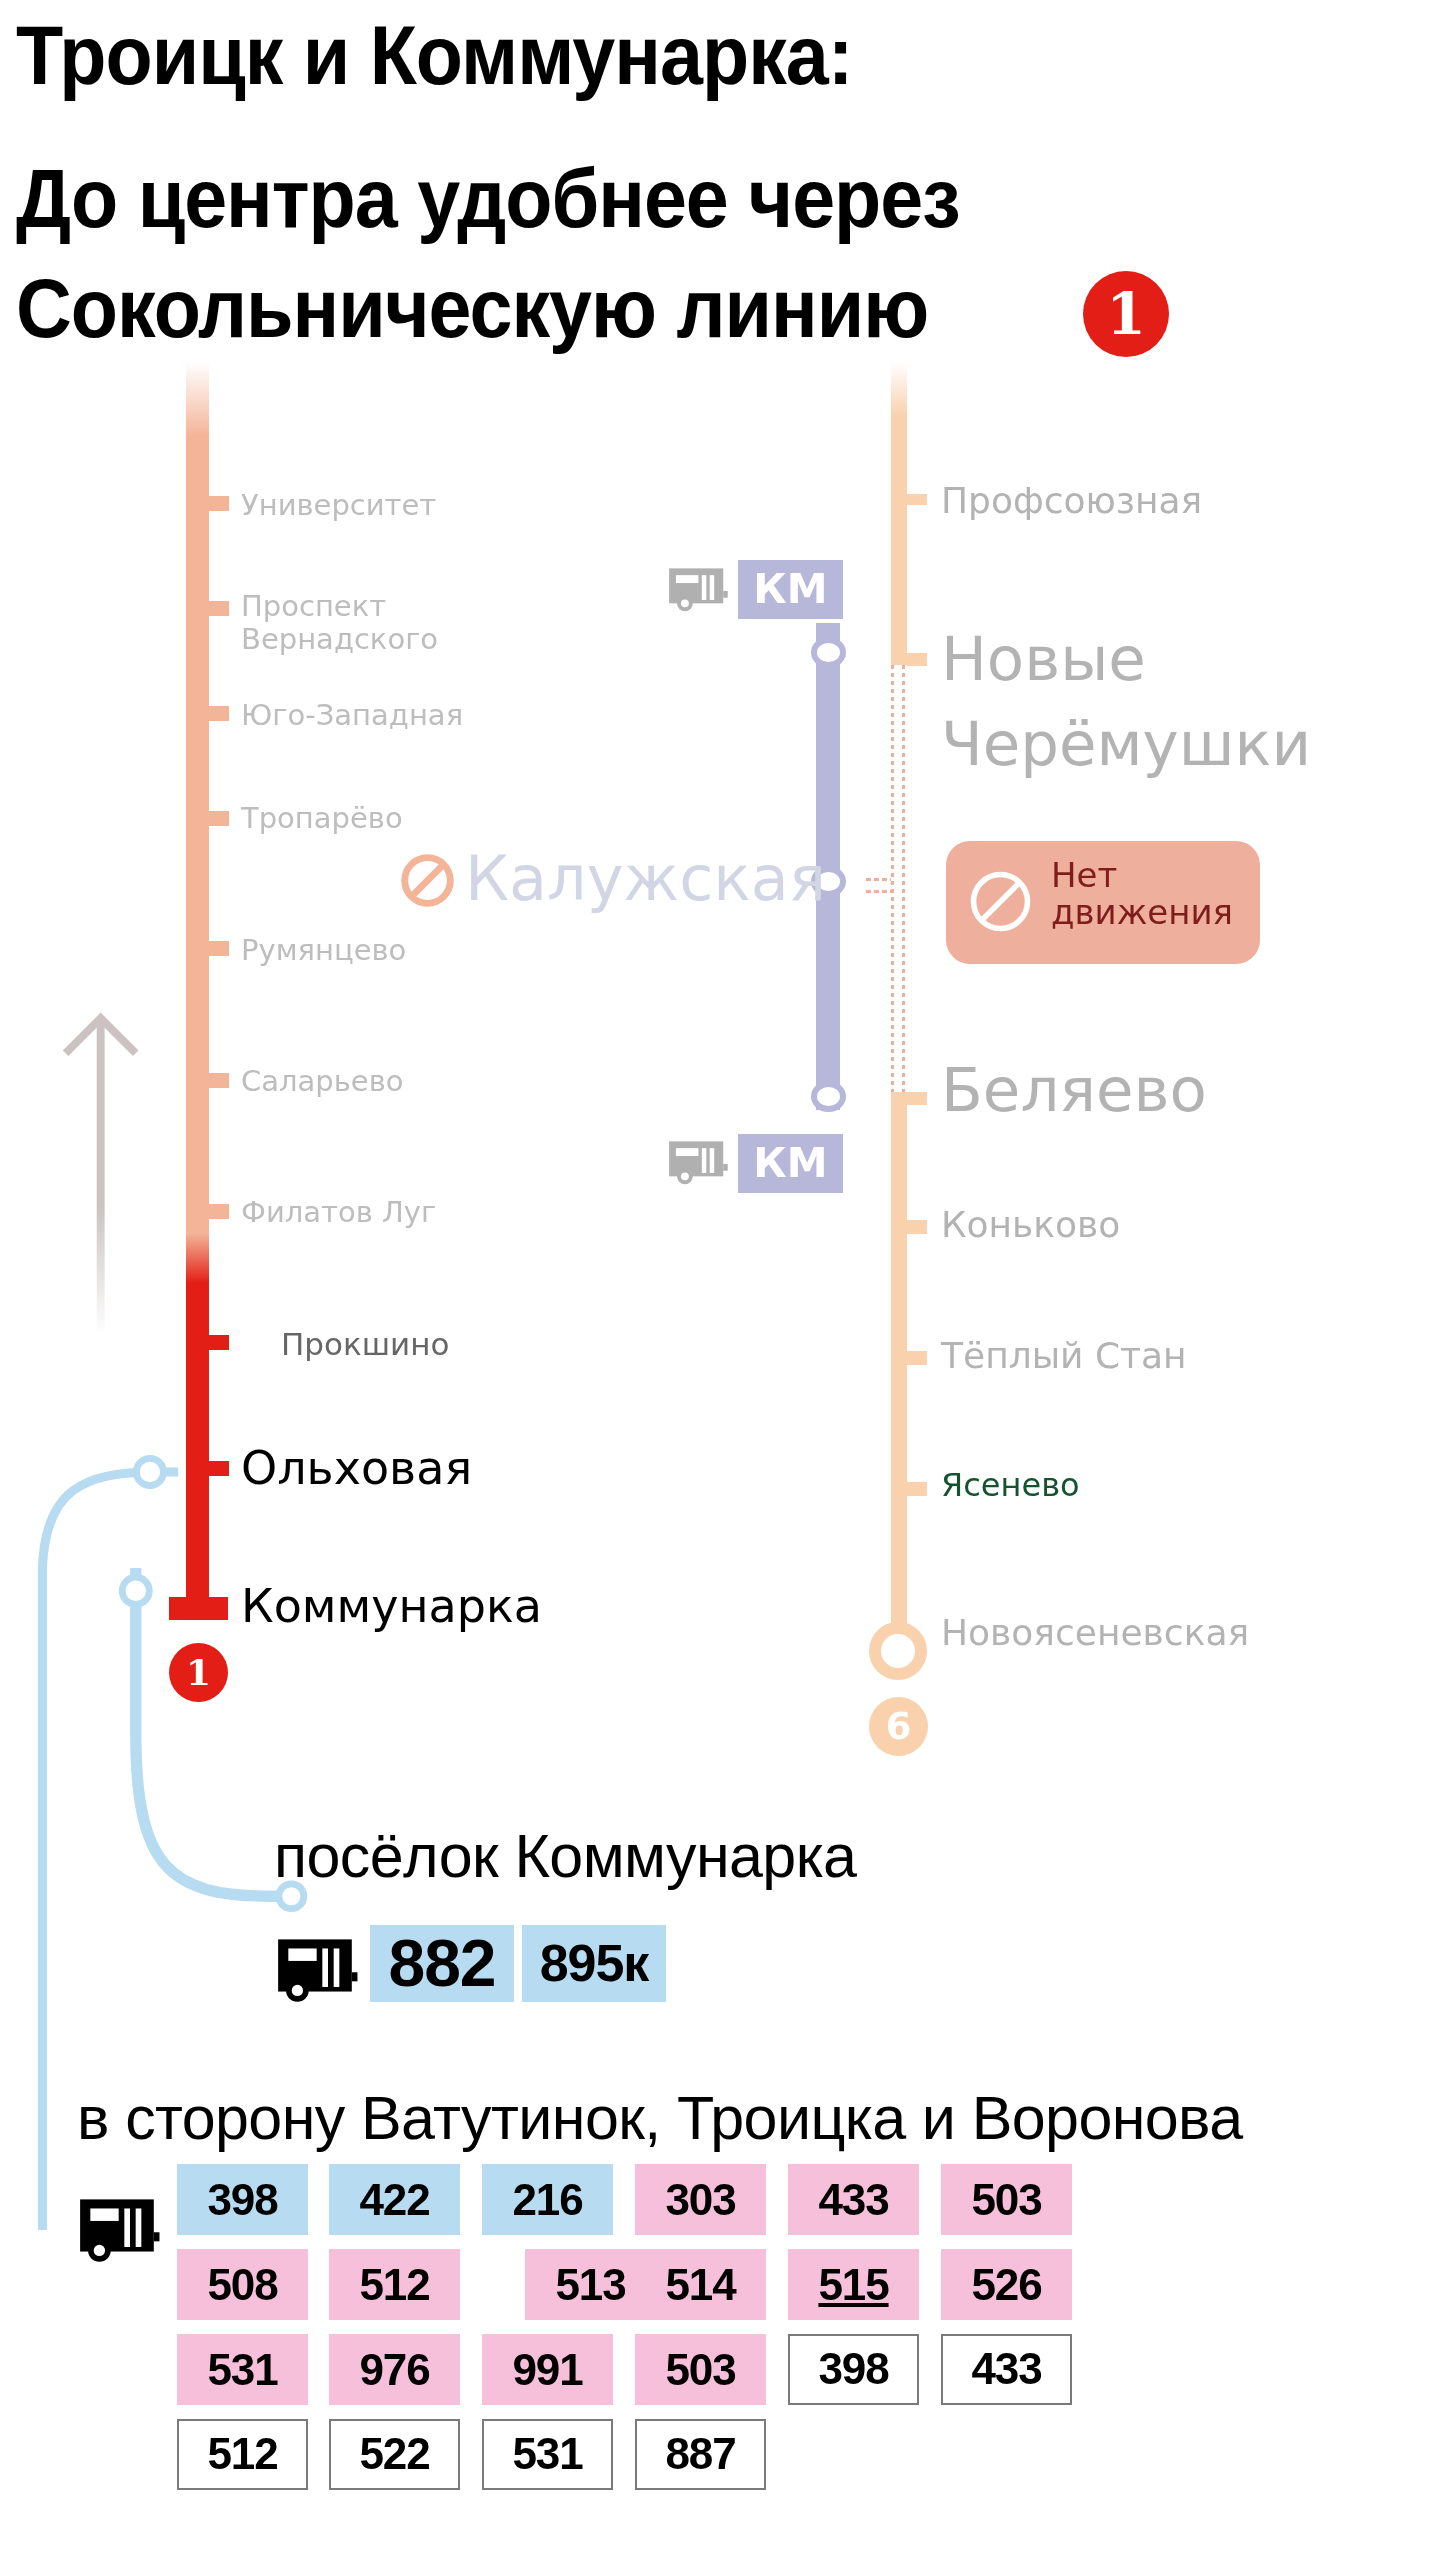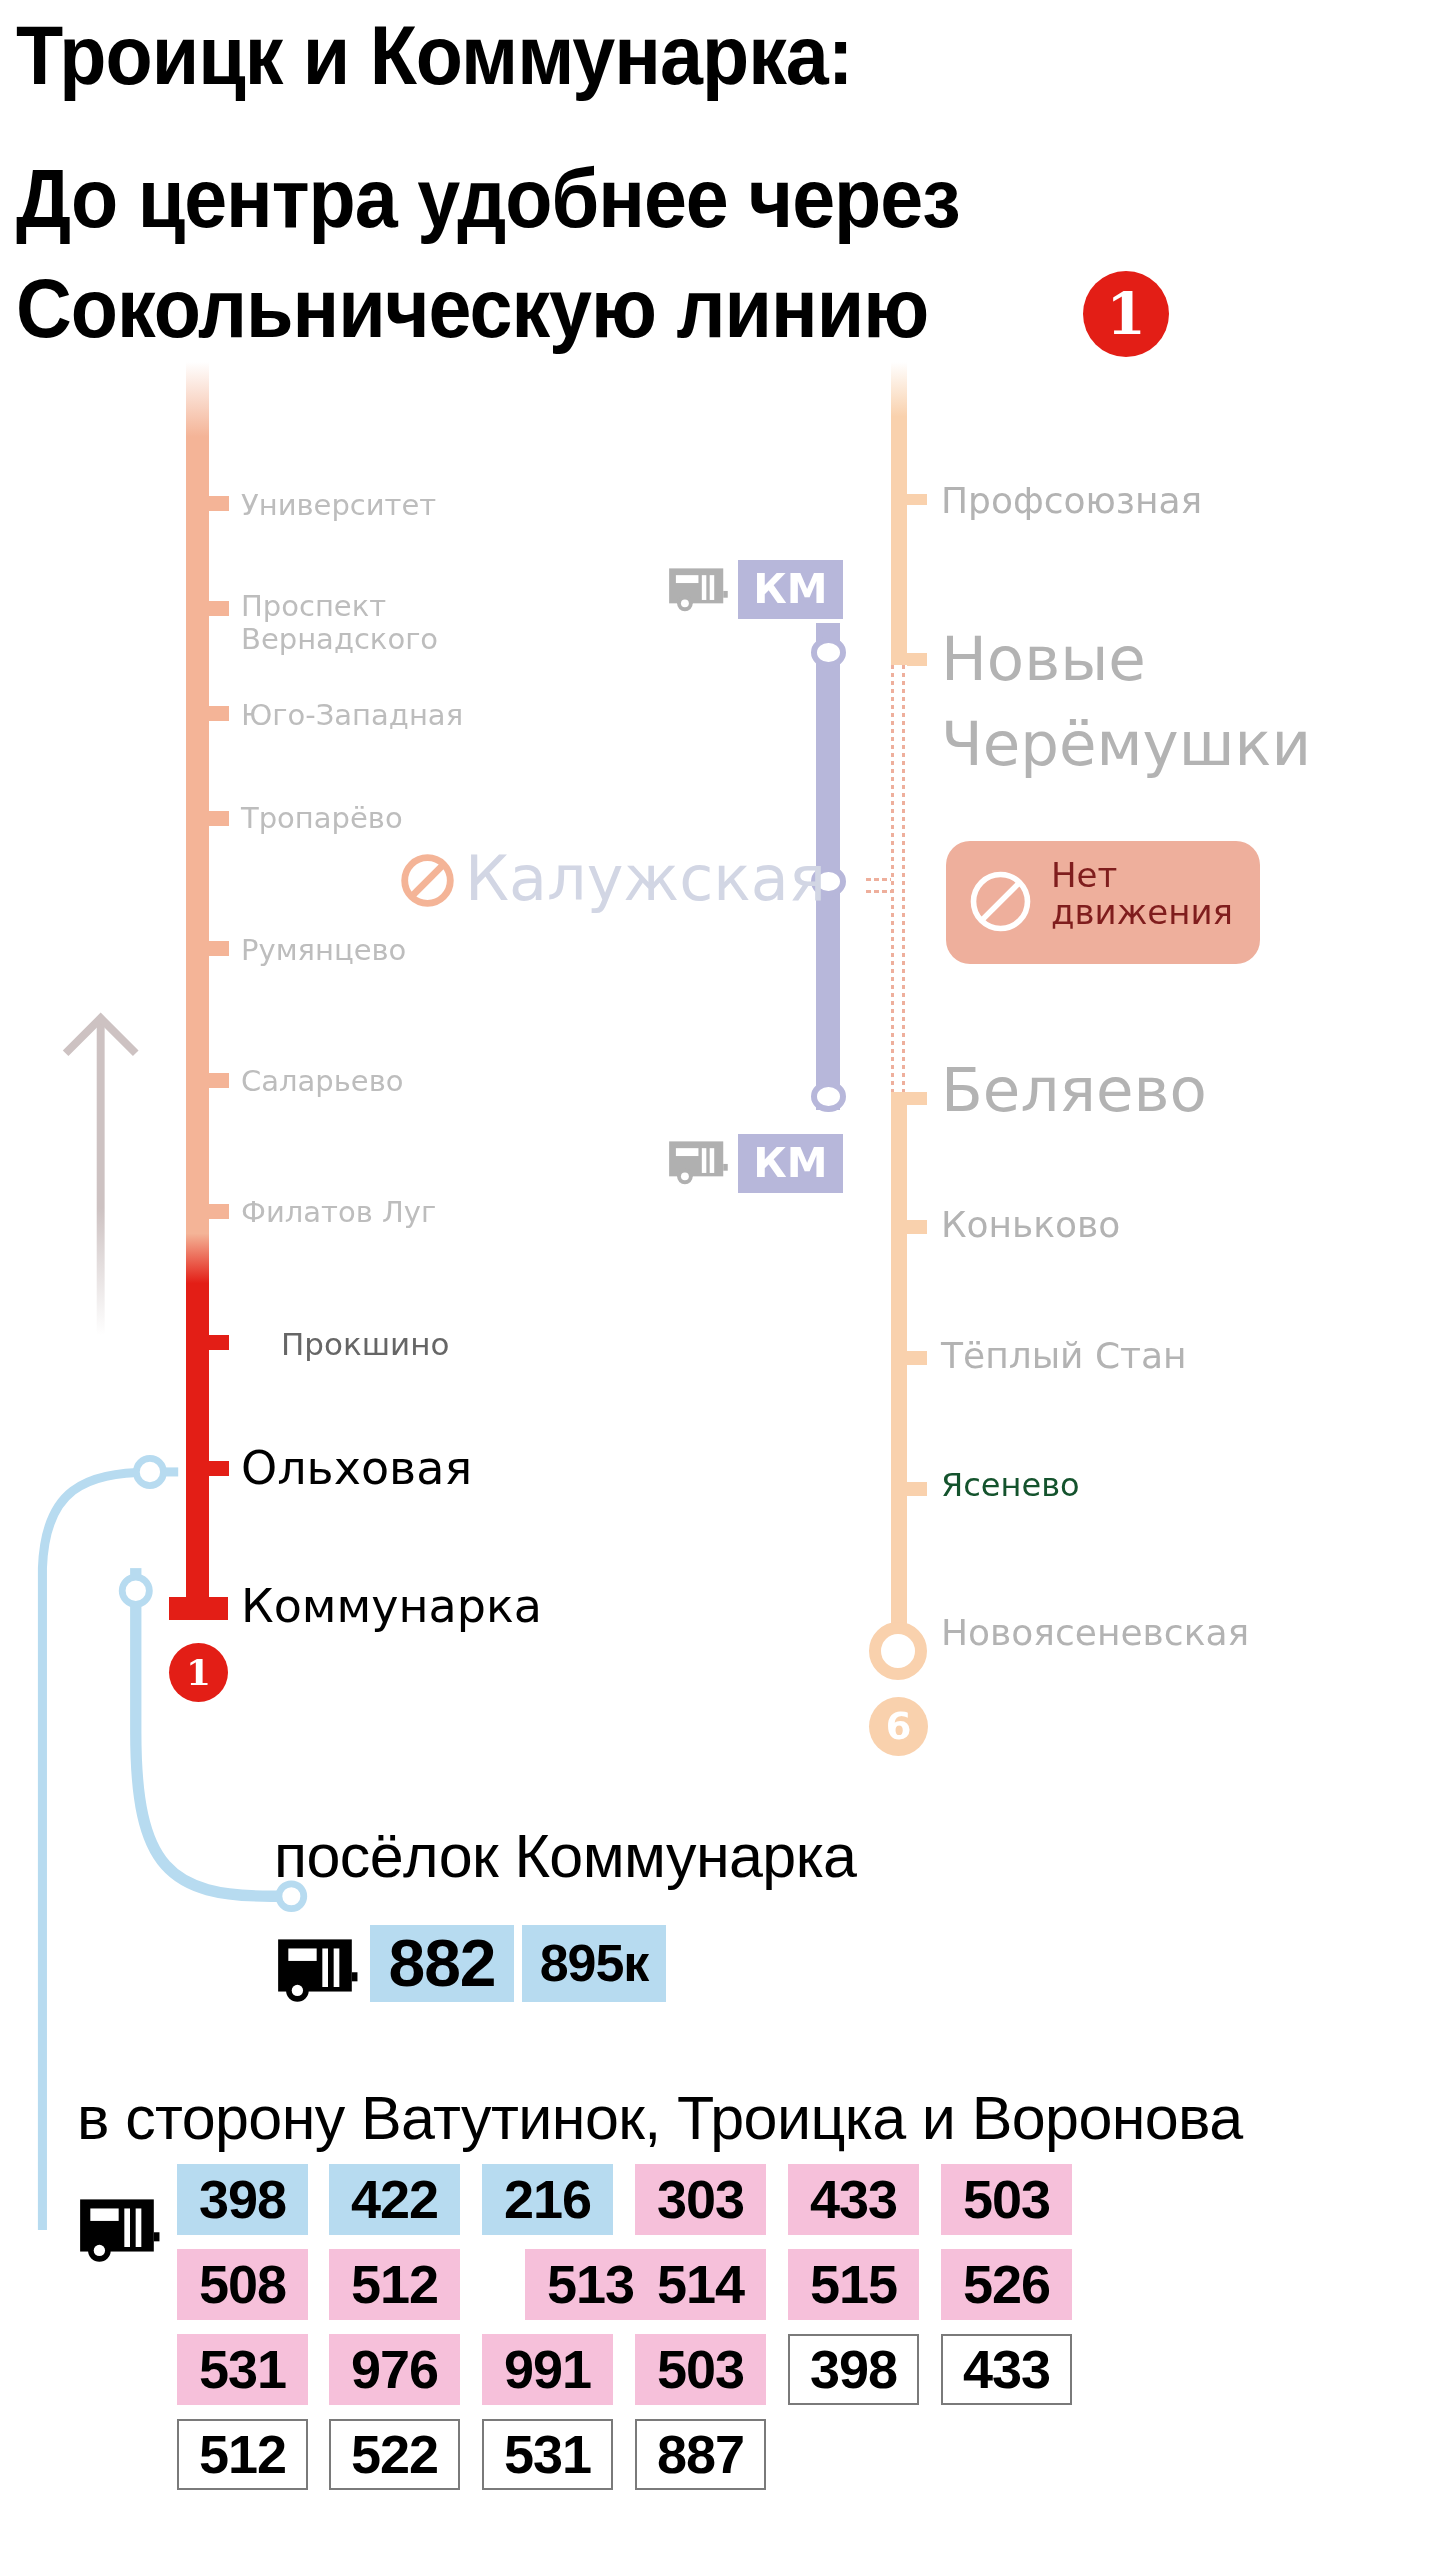--- a/index.html
+++ b/index.html
@@ -2,21 +2,21 @@
 <html style="font-size:9px"><head>
 <meta charset="utf-8">
 <style>
   html,body{margin:0;padding:0;background:#ffffff;}
   body{width:1432px;height:2576px;position:relative;overflow:hidden;font-family:"DejaVu Sans","Liberation Sans",sans-serif;}
   .abs{position:absolute;}
   .title{position:absolute;left:16px;font-family:"Liberation Sans",sans-serif;font-weight:bold;color:#000;font-size:84px;line-height:1;letter-spacing:-1.1px;white-space:nowrap;transform:scaleX(0.92);transform-origin:left top;}
   .st{position:absolute;white-space:nowrap;font-family:"DejaVu Sans",sans-serif;color:#bdbdbd;}
   .tick{position:absolute;}
   .km{position:absolute;background:#b7b7da;color:#fff;font-family:"DejaVu Sans",sans-serif;font-weight:bold;text-align:center;}
-  .route{position:absolute;width:131px;height:71px;font-family:"Liberation Sans",sans-serif;font-weight:bold;font-size:54px;line-height:71px;text-align:center;color:#000;letter-spacing:-1.1px;box-sizing:border-box;}
+  .route{position:absolute;width:131px;height:71px;font-family:"Liberation Sans",sans-serif;font-weight:bold;font-size:44px;line-height:71px;text-align:center;color:#000;letter-spacing:-1.1px;box-sizing:border-box;}
   .r-blue{background:#b7dbf0;}
   .r-pink{background:#f6c0da;}
   .r-white{background:#fff;border:2.8px solid #7a7a7a;line-height:66px;}
   .sect{position:absolute;font-family:"Liberation Sans",sans-serif;color:#000;white-space:nowrap;letter-spacing:-0.6px;}
 </style>
 </head>
 <body>
 
 <div class="title" style="top:12.5px;">Троицк и Коммунарка:</div>
 <div class="title" style="top:156px;">До центра удобнее через</div>
@@ -178,21 +178,21 @@
     <div class="route r-blue" style="left: 177px; top: 2164px;">398</div>
     <div class="route r-blue" style="left: 329px; top: 2164px;">422</div>
     <div class="route r-blue" style="left: 482px; top: 2164px;">216</div>
     <div class="route r-pink" style="left: 635px; top: 2164px;">303</div>
     <div class="route r-pink" style="left: 788px; top: 2164px;">433</div>
     <div class="route r-pink" style="left: 941px; top: 2164px;">503</div>
     <div class="route r-pink" style="left: 177px; top: 2249px;">508</div>
     <div class="route r-pink" style="left: 329px; top: 2249px;">512</div>
     <div class="route r-pink" style="left: 482px; top: 2249px; margin-left: 43px;">513</div>
     <div class="route r-pink" style="left: 635px; top: 2249px;">514</div>
-    <div class="route r-pink" style="left: 788px; top: 2249px;">515</div>
+    <div class="route r-pink" style="left: 788px; top: 2249px; text-decoration: underline;">515</div>
     <div class="route r-pink" style="left: 941px; top: 2249px;">526</div>
     <div class="route r-pink" style="left: 177px; top: 2334px;">531</div>
     <div class="route r-pink" style="left: 329px; top: 2334px;">976</div>
     <div class="route r-pink" style="left: 482px; top: 2334px;">991</div>
     <div class="route r-pink" style="left: 635px; top: 2334px;">503</div>
     <div class="route r-white" style="left: 788px; top: 2334px;">398</div>
     <div class="route r-white" style="left: 941px; top: 2334px;">433</div>
     <div class="route r-white" style="left: 177px; top: 2419px;">512</div>
     <div class="route r-white" style="left: 329px; top: 2419px;">522</div>
     <div class="route r-white" style="left: 482px; top: 2419px;">531</div>

